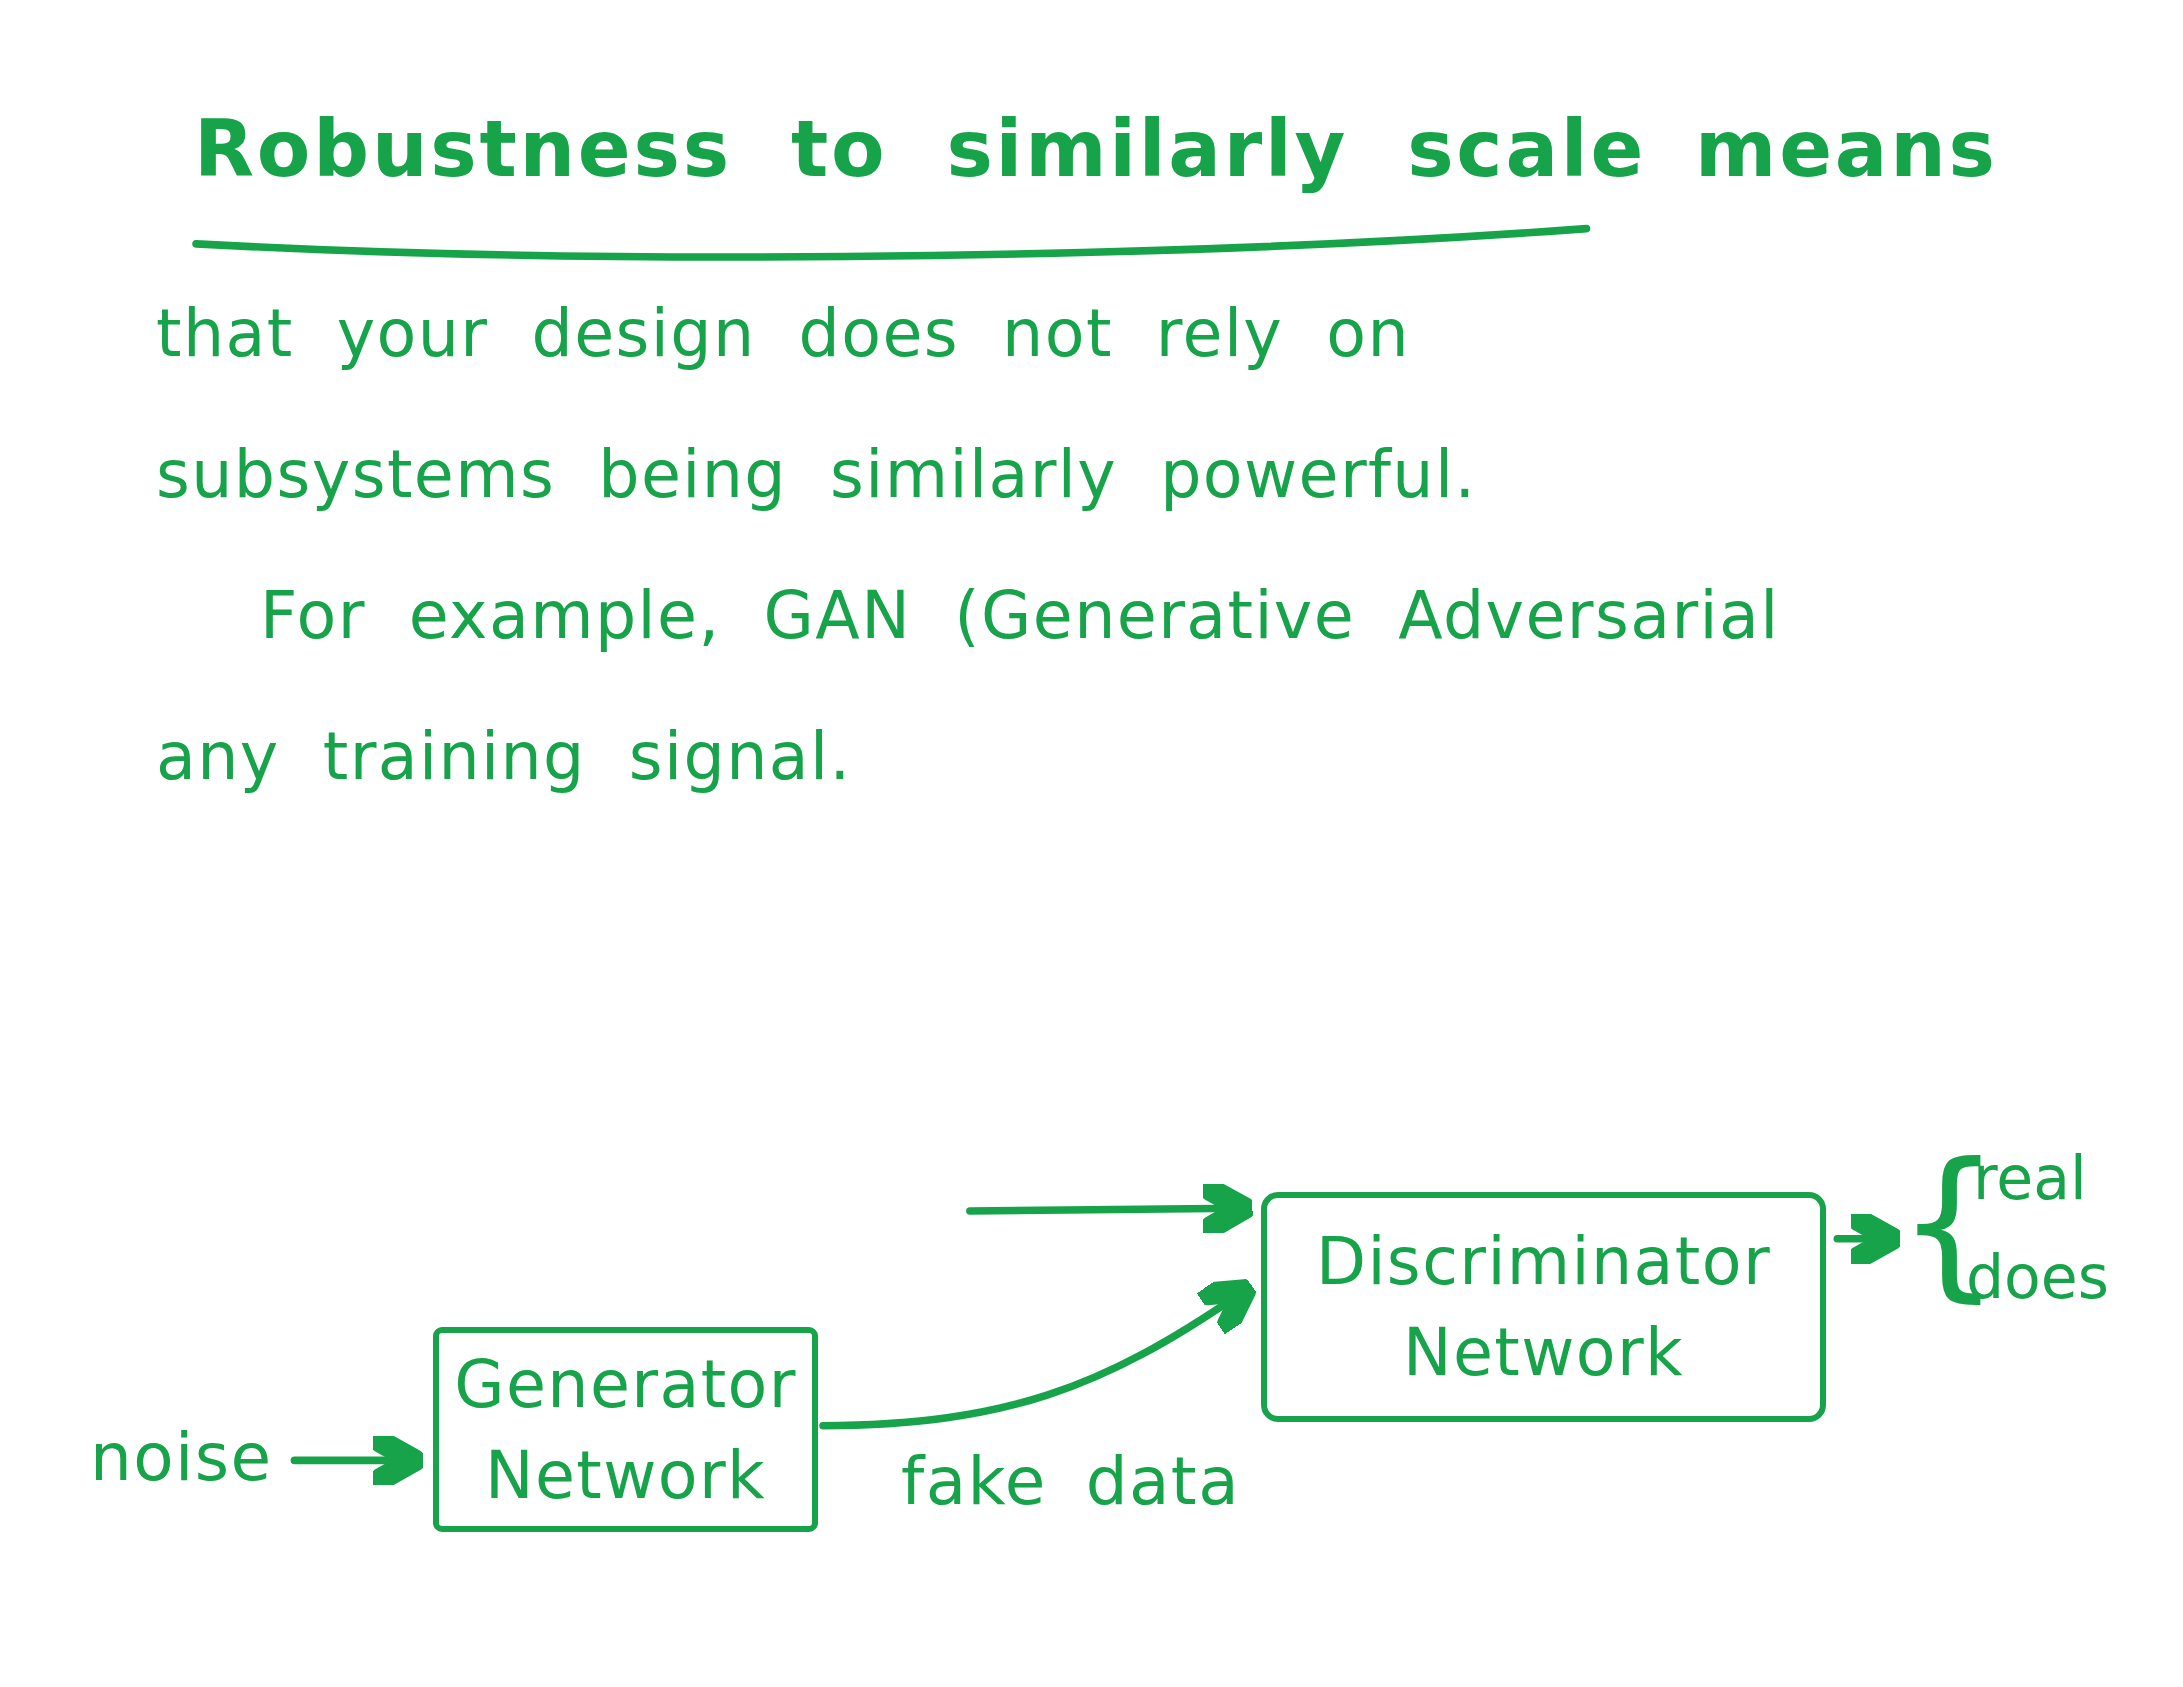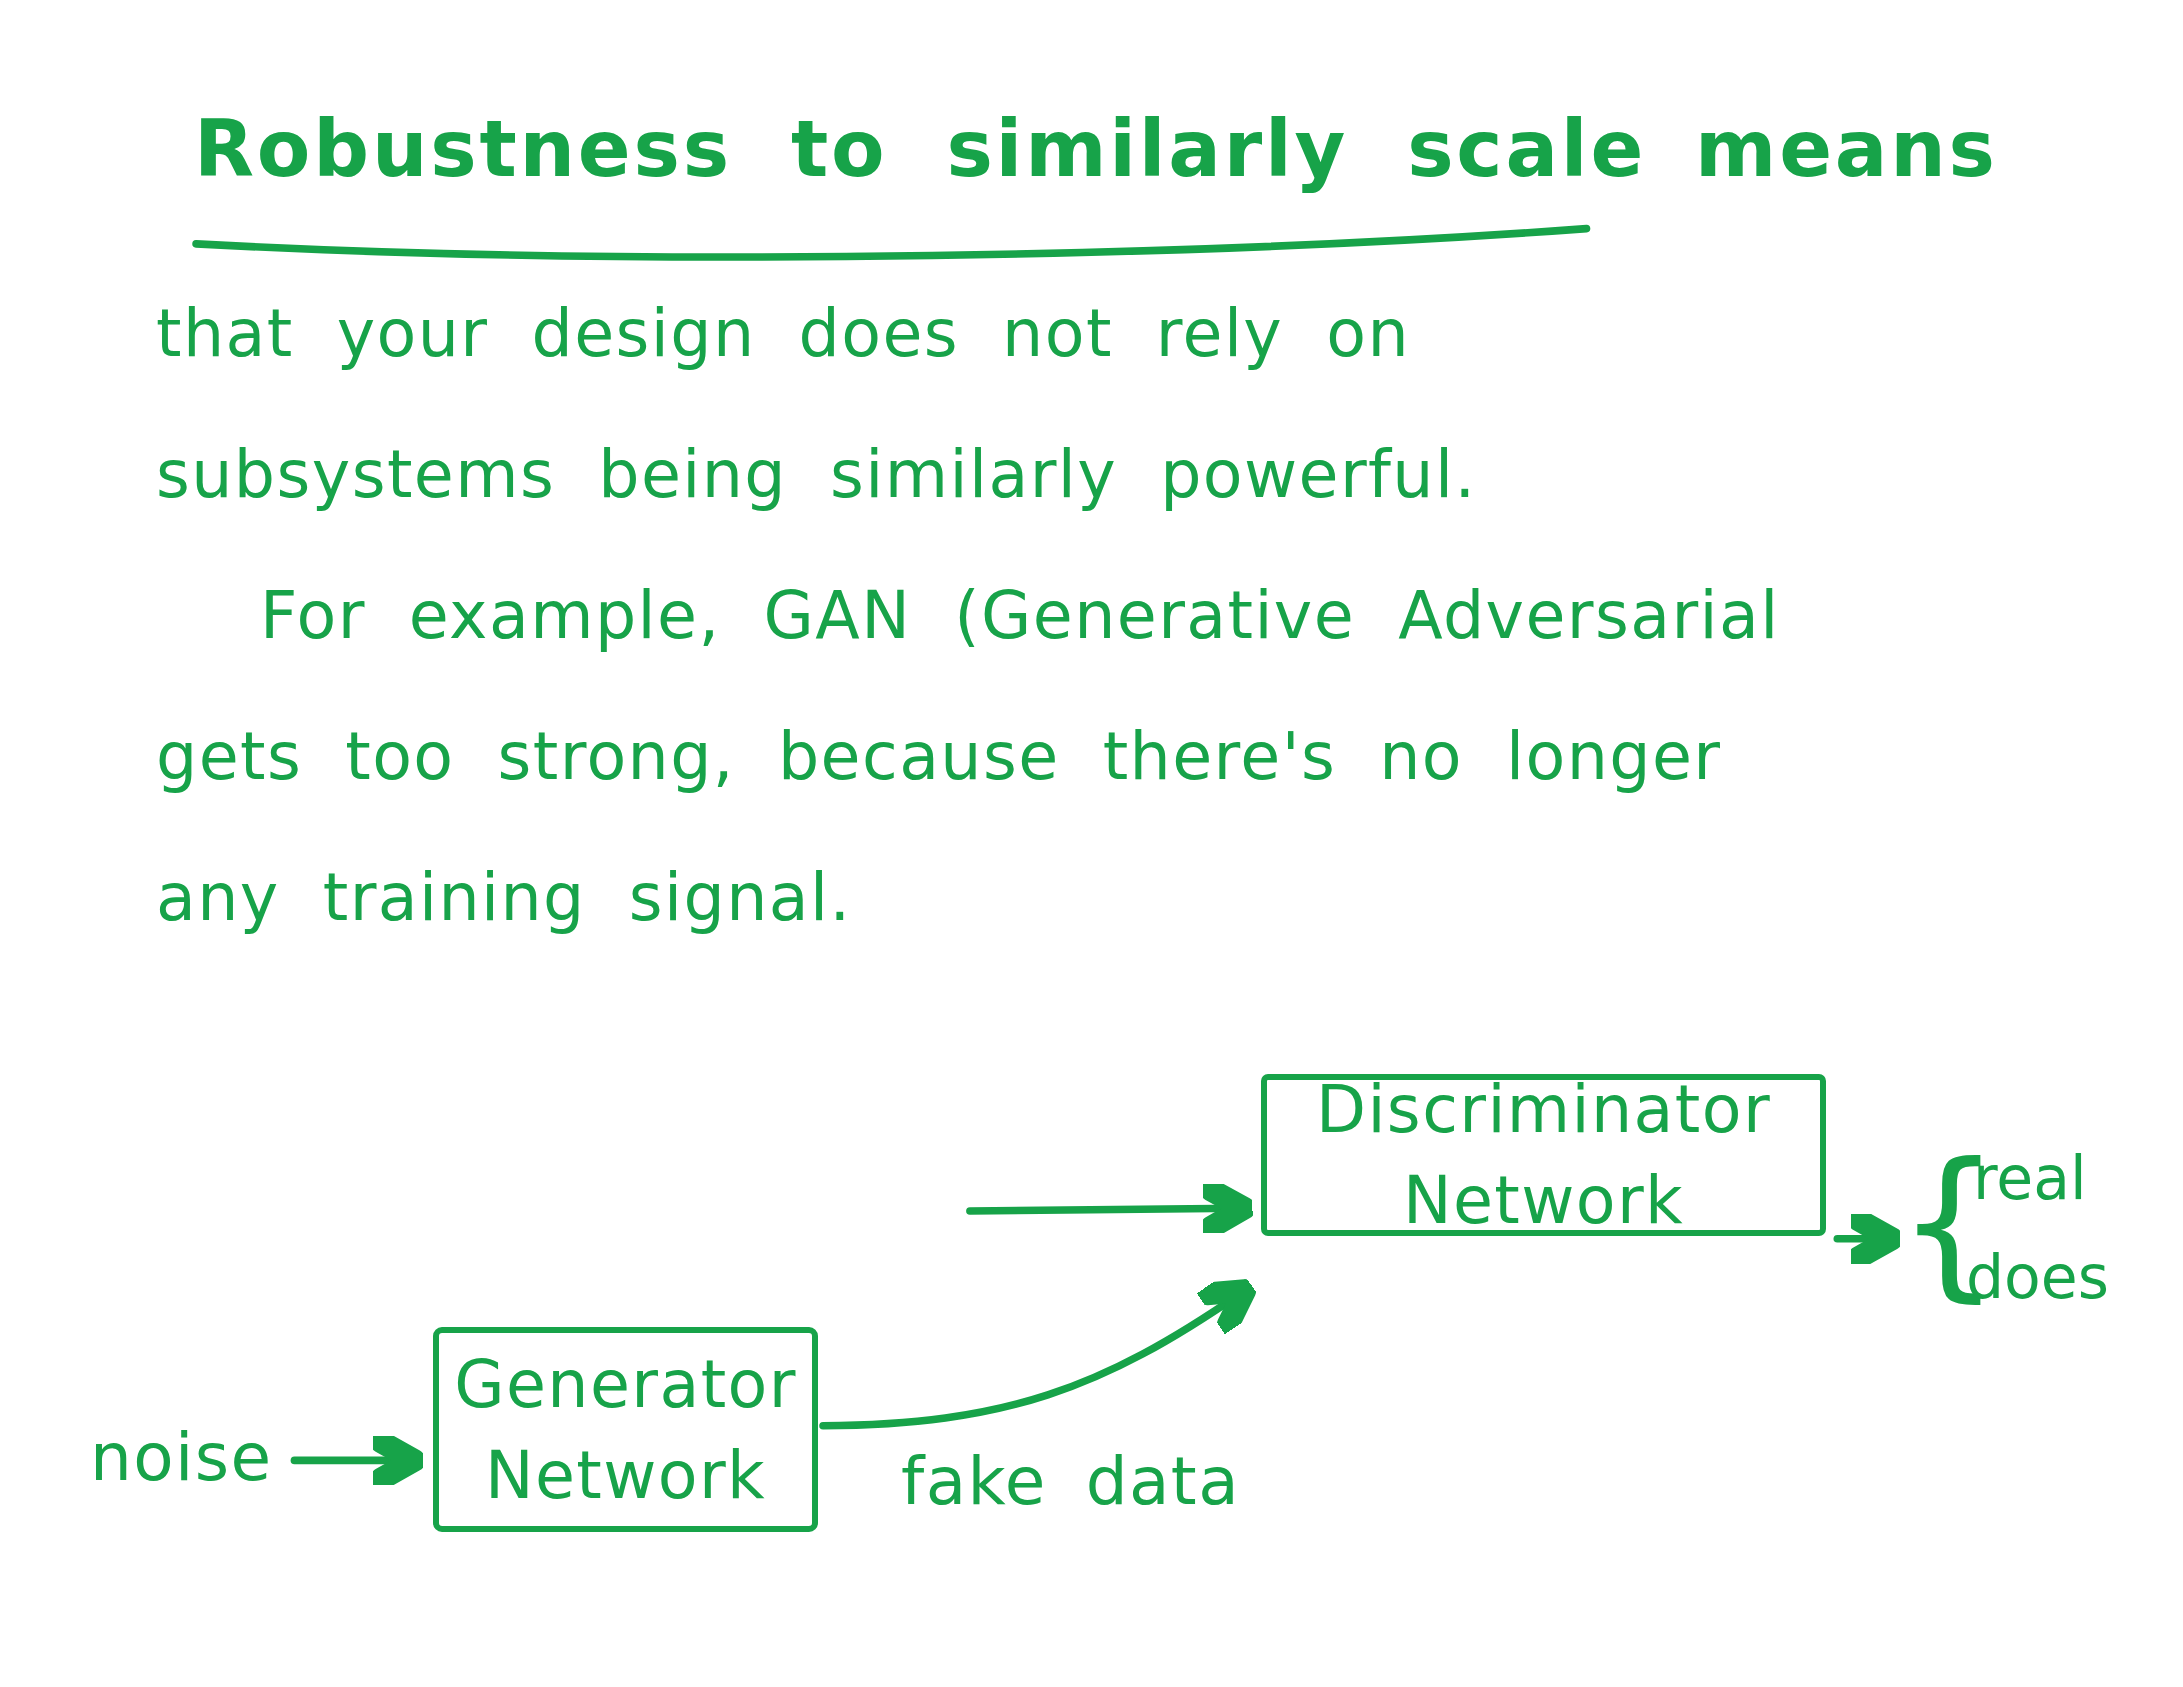--- a/index.html
+++ b/index.html
@@ -28,21 +28,21 @@
   }
   .line.indent { margin-left:104px; }
   .dlabel {
     position:absolute; font-size:66px; letter-spacing:1.4px; word-spacing:16.6px; white-space:nowrap;
   }
   .net-box {
     position:absolute; border:6.2px solid var(--ink); border-radius:7px;
     display:flex; flex-direction:column; align-items:center; justify-content:center;
     font-size:65px; line-height:91px; letter-spacing:1.4px; text-align:center;
   }
-  .box-discriminator { left:1261px; top:1074px; width:565px; height:162px; }
+  .box-discriminator { left:1261px; top:1192px; width:565px; height:230px;border-radius:17px; }
   .box-generator    { left:433px;  top:1327px; width:385px; height:205px;border-radius:9px; }
   .out-brace {
     position:absolute; left:1897px; top:1121px;
     font-size:163px; line-height:201px; font-weight:normal;
   }
   .out-real { position:absolute; left:1973px; top:1143px; font-size:60px; }
   .out-fake { position:absolute; left:1966px; top:1242px; font-size:60px; }
   .lbl-real-data { left:568px;  top:1163px; }
   .lbl-fake-data { left:901px; top:1443px; }
   .lbl-noise     { left:90px;  top:1419px; }
@@ -66,21 +66,20 @@
   </svg>
 
   <div class="title">
     <span>Robustness to similarly scale</span><span class="title-suffix">means</span>
   </div>
 
   <div class="body-text">
     <div class="line">that your design does not rely on</div>
     <div class="line">subsystems being similarly powerful.</div>
     <div class="line indent">For example, GAN (Generative Adversarial</div>
-    <div class="line">gets too strong, because there's no longer</div>
     <div class="line">any training signal.</div>
   </div>
 
 
   <div class="net-box box-discriminator">
     <span>Discriminator</span>
     <span>Network</span>
   </div>
 
   <div class="out-brace">{</div>

